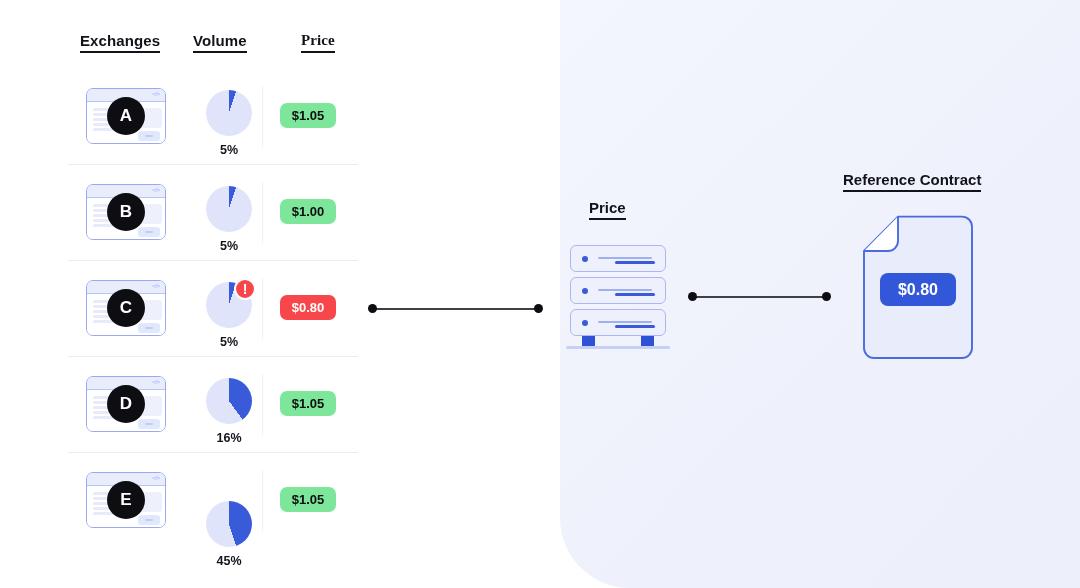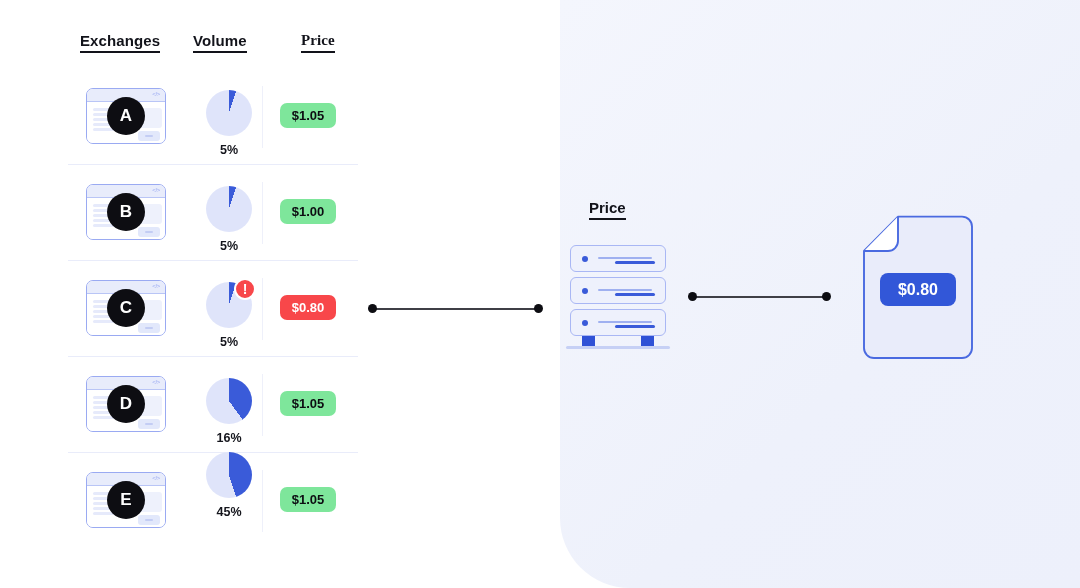--- a/index.html
+++ b/index.html
@@ -150,20 +150,21 @@
 
 <div id="stage">
 
   <div class="bg-panel"></div>
 
   <div class="col-head" id="h-exch">Exchanges</div>
   <div class="col-head" id="h-vol">Volume</div>
   <div class="col-head" id="h-price">Price</div>
 
   <div id="h-oracle">Price</div>
+  <div id="h-ref">Reference Contract</div>
 
   <div id="rows-host">
       <div class="col-div" style="top: 86px; height: 62px;"></div>
       <div class="browser" style="top: 88px;">
         <span class="bar"></span>
         <span class="code">&lt;/&gt;</span>
         <span class="body">
           <i class="blob"></i>
           <i class="ln" style="top:6px;width:34px;"></i>
           <i class="ln" style="top:11px;width:30px;"></i>
@@ -252,21 +253,21 @@
           <i class="blob"></i>
           <i class="ln" style="top:6px;width:34px;"></i>
           <i class="ln" style="top:11px;width:30px;"></i>
           <i class="ln" style="top:16px;width:34px;"></i>
           <i class="ln" style="top:21px;width:26px;"></i>
           <i class="ln" style="top:26px;width:32px;"></i>
           <i class="btn"></i>
         </span>
       </div>
       <div class="letter-badge" style="top: 481px;">E</div>
-      <div class="pie-wrap" style="top: 452px;">
+      <div class="pie-wrap" style="top: 501px;">
         <div class="pie" style="background: conic-gradient(rgb(58, 91, 217) 0deg, rgb(58, 91, 217) 162deg, rgb(223, 228, 250) 162deg, rgb(223, 228, 250) 360deg);"></div>
         <div class="pie-label">45%</div>
       </div>
       <div class="pill green" style="top: 487px;">$1.05</div>
     </div>
 
   <div class="conn" style="left:372px; top:308px; width:170px;"></div>
   <div class="dot" style="left:368px; top:304px;"></div>
   <div class="dot" style="left:534px; top:304px;"></div>
 

